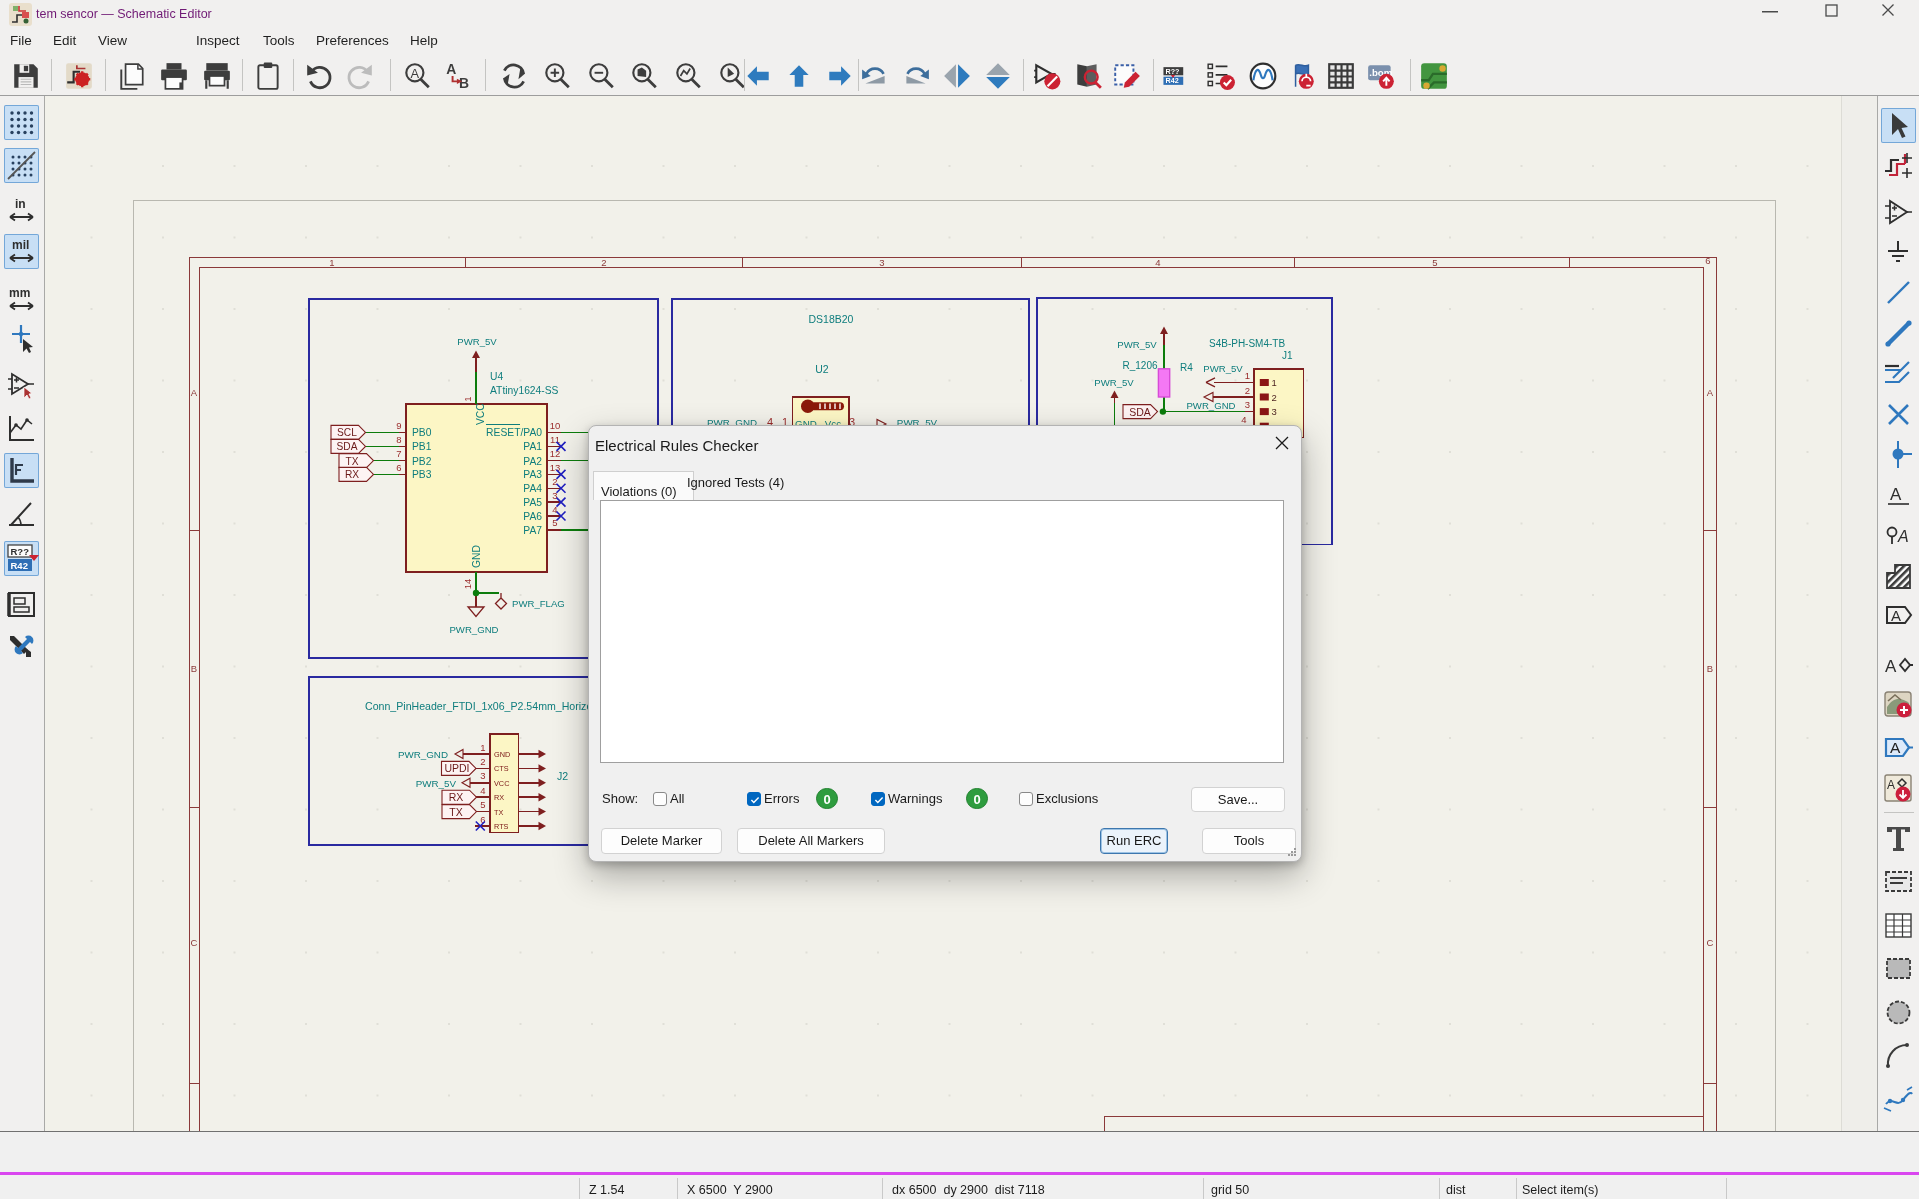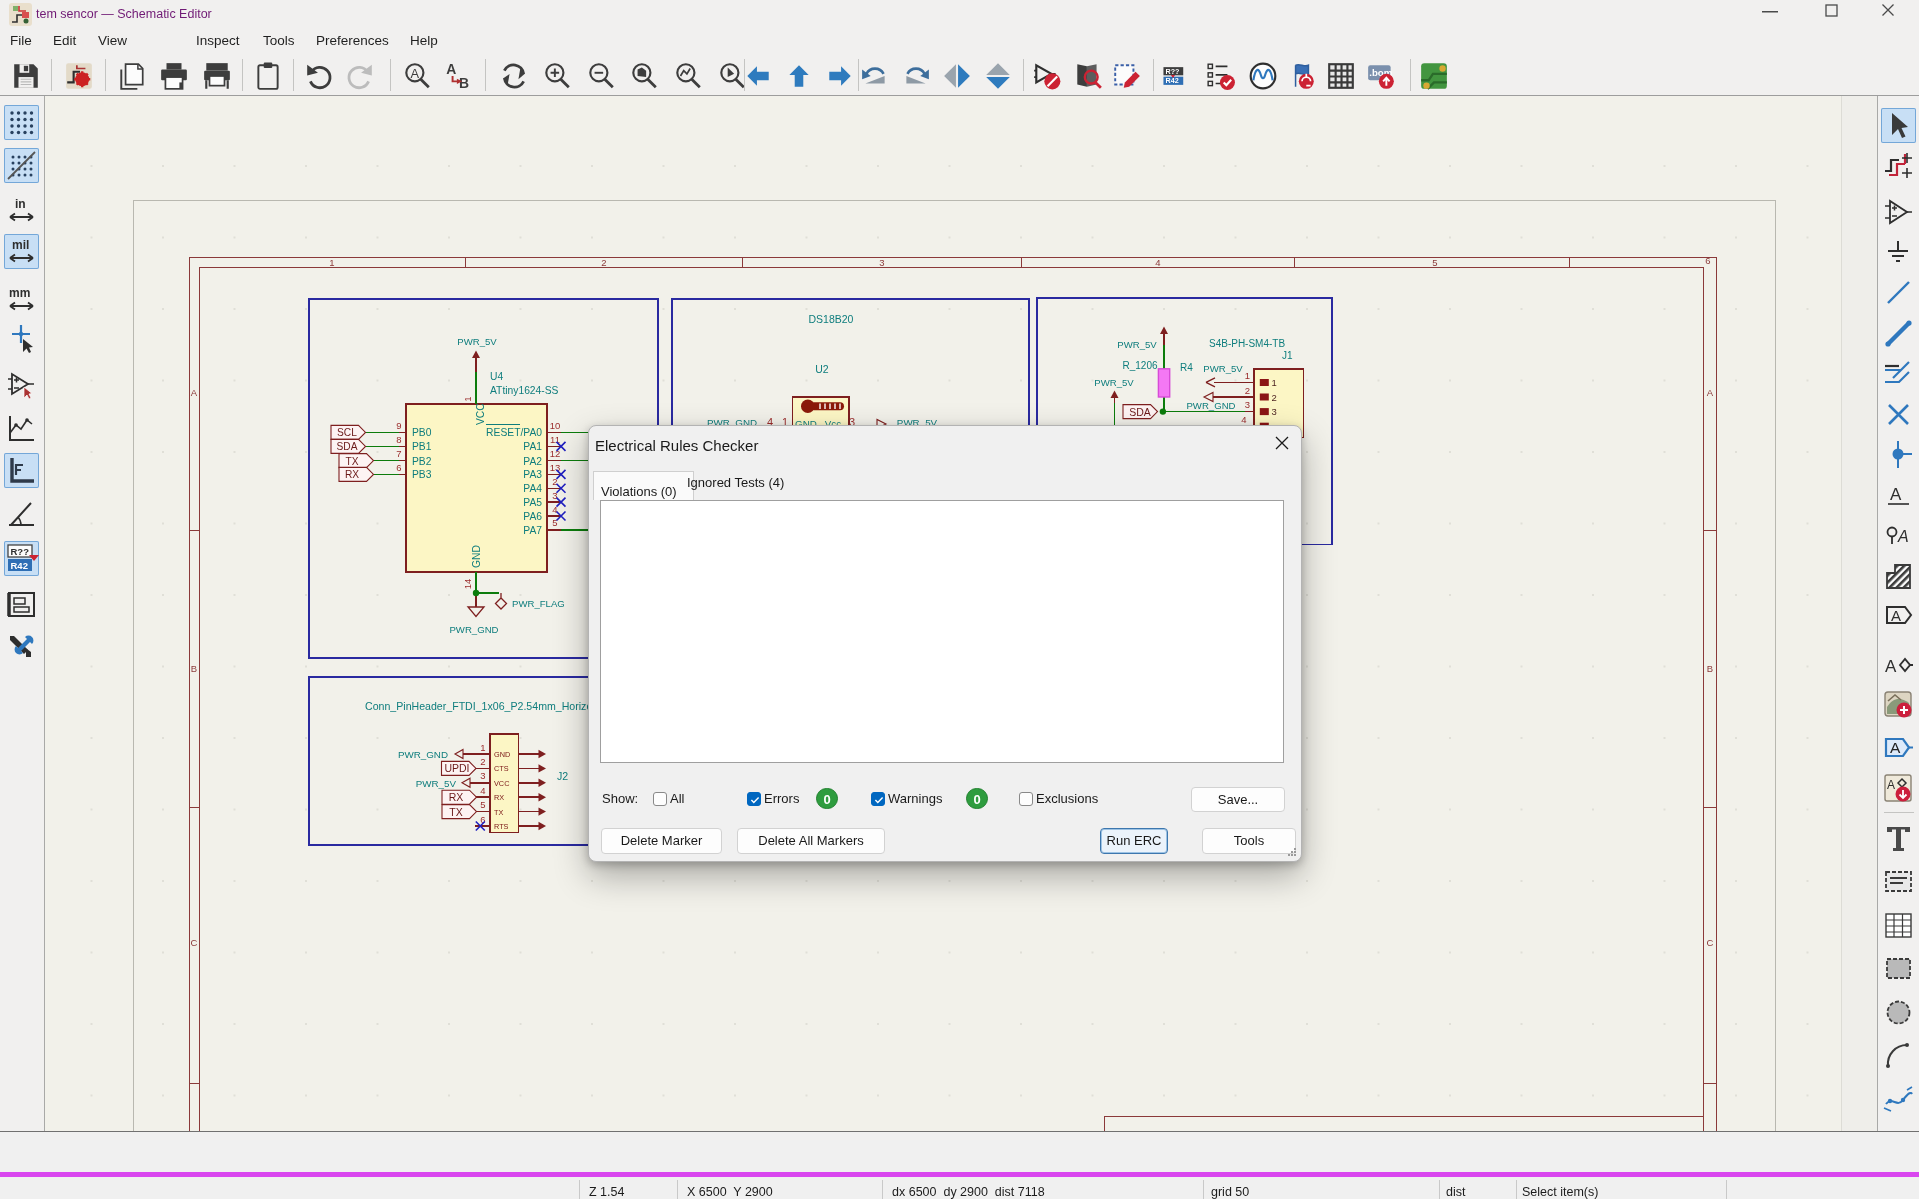--- a/index.html
+++ b/index.html
@@ -14,21 +14,21 @@
   .ticon{position:absolute;top:6px;width:30px;height:30px;}
   .tsep{position:absolute;top:4px;width:1px;height:32px;background:#c4c4c2;}
   #lefttb{left:0;top:96px;width:45px;height:1035px;background:#f1f0ef;border-right:1px solid #a9a9a7;box-sizing:border-box;}
   #righttb{left:1877px;top:96px;width:42px;height:1035px;background:#f1f0ef;border-left:1px solid #a9a9a7;box-sizing:border-box;}
   .sbtn{position:absolute;left:4px;width:35px;height:35px;border-radius:2px;}
   .sbtn.sel{background:#c8dff5;box-shadow:0 0 0 1px #74a7d8 inset;}
   .rbtn{position:absolute;left:3px;width:35px;height:35px;border-radius:2px;}
   .rbtn.sel{background:#c8dff5;box-shadow:0 0 0 1px #74a7d8 inset;}
   #vscroll{left:1841px;top:96px;width:36px;height:1035px;background:#efeeea;border-left:1px solid #dddcd6;box-sizing:border-box;}
   #hscroll{left:0;top:1131px;width:1919px;height:41px;background:#f0f0f0;border-top:1px solid #707070;box-sizing:border-box;}
-  #statusbar{left:0;top:1172px;width:1919px;height:27px;background:#f0f0f0;border-top:5px solid #d946ef;box-sizing:border-box;}
+  #statusbar{left:0;top:1172px;width:1919px;height:27px;background:#f0f0f0;border-top:3px solid #d946ef;box-sizing:border-box;}
   .scell{position:absolute;top:8px;font-size:12.5px;color:#1c1c1c;}
   .ssep{position:absolute;top:3px;width:1px;height:24px;background:#c9c9c9;}
   #schem{left:0;top:0;z-index:0;}
   #dlg{left:588px;top:425px;width:712px;height:435px;background:#f0f0f0;
        border:1px solid #b3b3b3;border-radius:8px;z-index:10;
        box-shadow:0 14px 34px rgba(0,0,0,.30), 0 3px 9px rgba(0,0,0,.22);}
   #dlg-title{left:6px;top:11px;font-size:15px;color:#191919;}
   .tab-active{left:4px;top:45px;width:101px;height:29px;background:#fafafa;
       border:1px solid #cfcfcf;border-bottom:none;box-sizing:border-box;
       font-size:13px;color:#191919;padding:12px 0 0 7px;}

